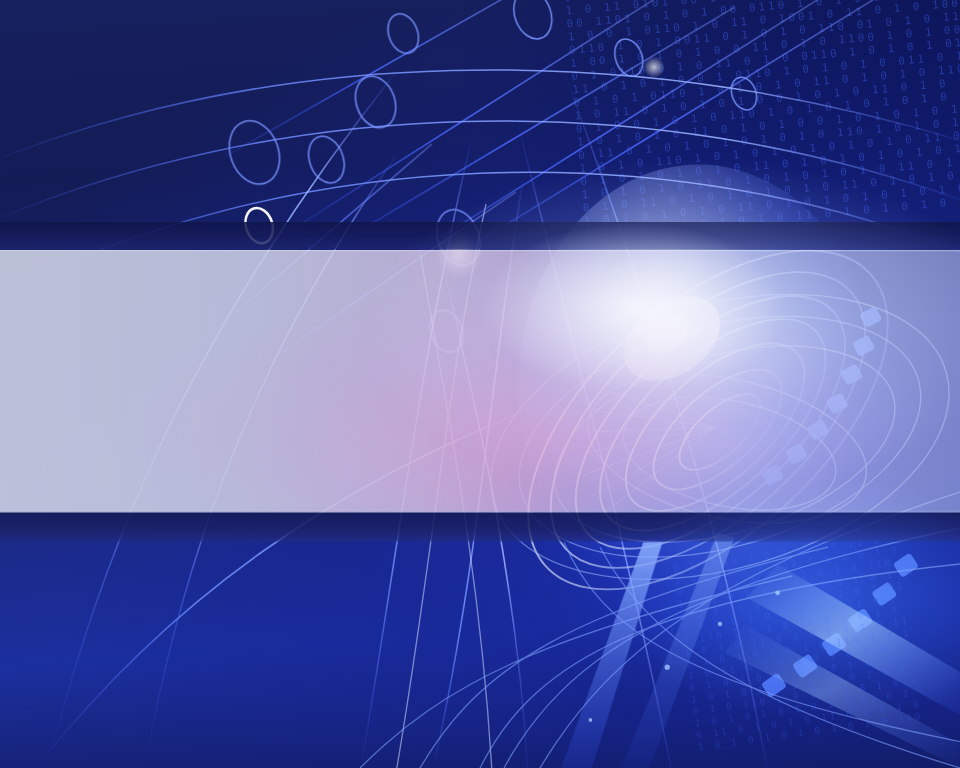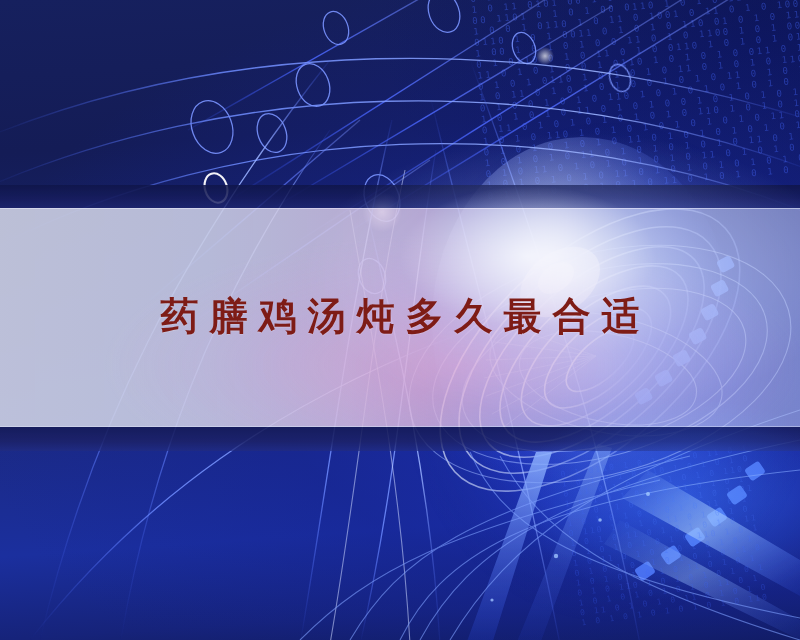--- a/index.html
+++ b/index.html
@@ -325,17 +325,14 @@
 1 0 1 0 1 0 1 0 1 0 11 0 1 
 0 11 0 1 0 1 0 11 0 1 0 1 0
 1 0 1 0 1 0 1 0 1 0 1 0 110</div>
 
   <div id="band-top-dark"></div>
   <div id="band-light"></div>
   <div id="band-bottom-dark"></div>
 
   <div class="layer" id="bg-glow"></div>
 
-  <div id="title-wrap">
-    <div id="title-text">药膳鸡汤炖多久最合适</div>
-  </div>
 
 </div>
 
 </body></html>

